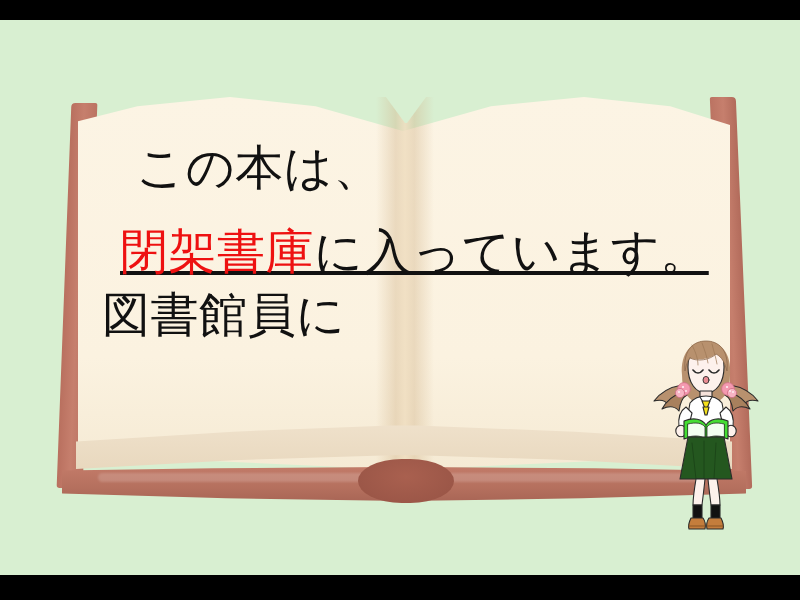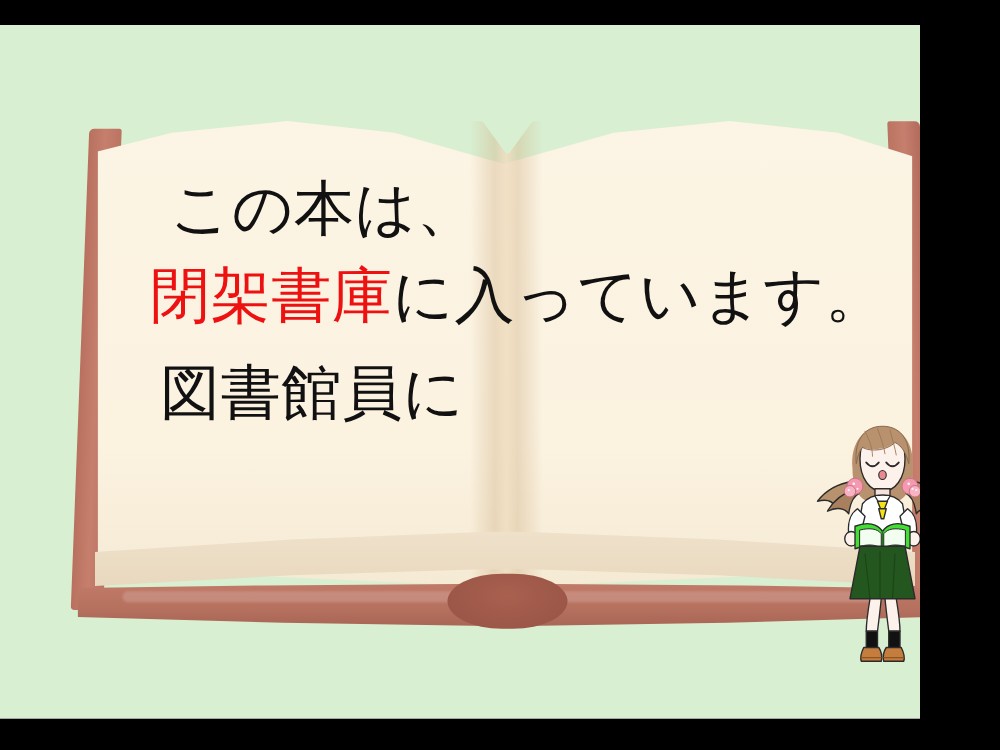--- a/index.html
+++ b/index.html
@@ -7,24 +7,24 @@
     margin: 0;
     padding: 0;
     background: #000;
   }
   body {
     font-family: "Liberation Sans", "DejaVu Sans", sans-serif;
   }
 
   #slide {
     position: relative;
-    width: 736px;
+    width: 800px;
     height: 600px;
     overflow: hidden;
-    background: #f0abfc;
+    background: #737373;
   }
 
   
   .bar {
     position: absolute;
     left: 0;
     width: 800px;
     background: #000000;
     z-index: 60;
   }
@@ -173,22 +173,22 @@
   .line {
     position: absolute;
     white-space: nowrap;
     font-size: 48px;
     line-height: 1;
     color: #111111;
     font-family: "DejaVu Sans", "Liberation Sans", sans-serif;
     letter-spacing: 0.5px;
   }
   .line-1 { left: 78px;  top: 68px;  }
-  .line-2 { left: 62px;  top: 138px; }
-  .line-3 { left: 70px;  top: 215px; text-align: center; }
+  .line-2 { left: 62px;  top: 152px; text-decoration: underline; }
+  .line-3 { left: 44px;  top: 215px; text-align: center; }
   .line-4 { left: 72px;  top: 290px; }
   .kw-red { color: #ee1111; }
 
   
   .girl {
     position: absolute;
     left: 594px;
     top: 258px;
     width: 108px;
     height: 200px;

